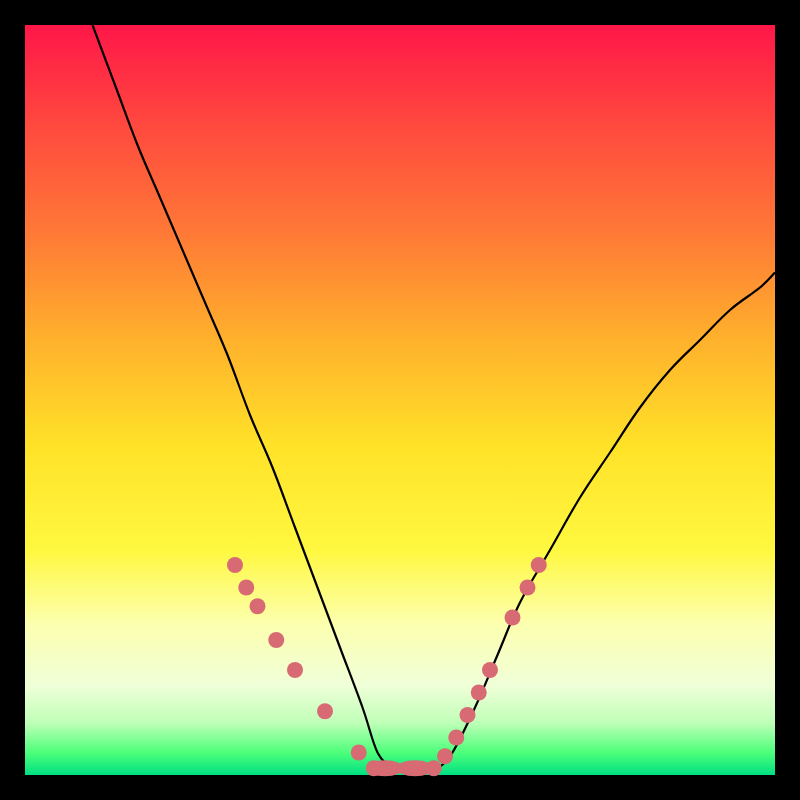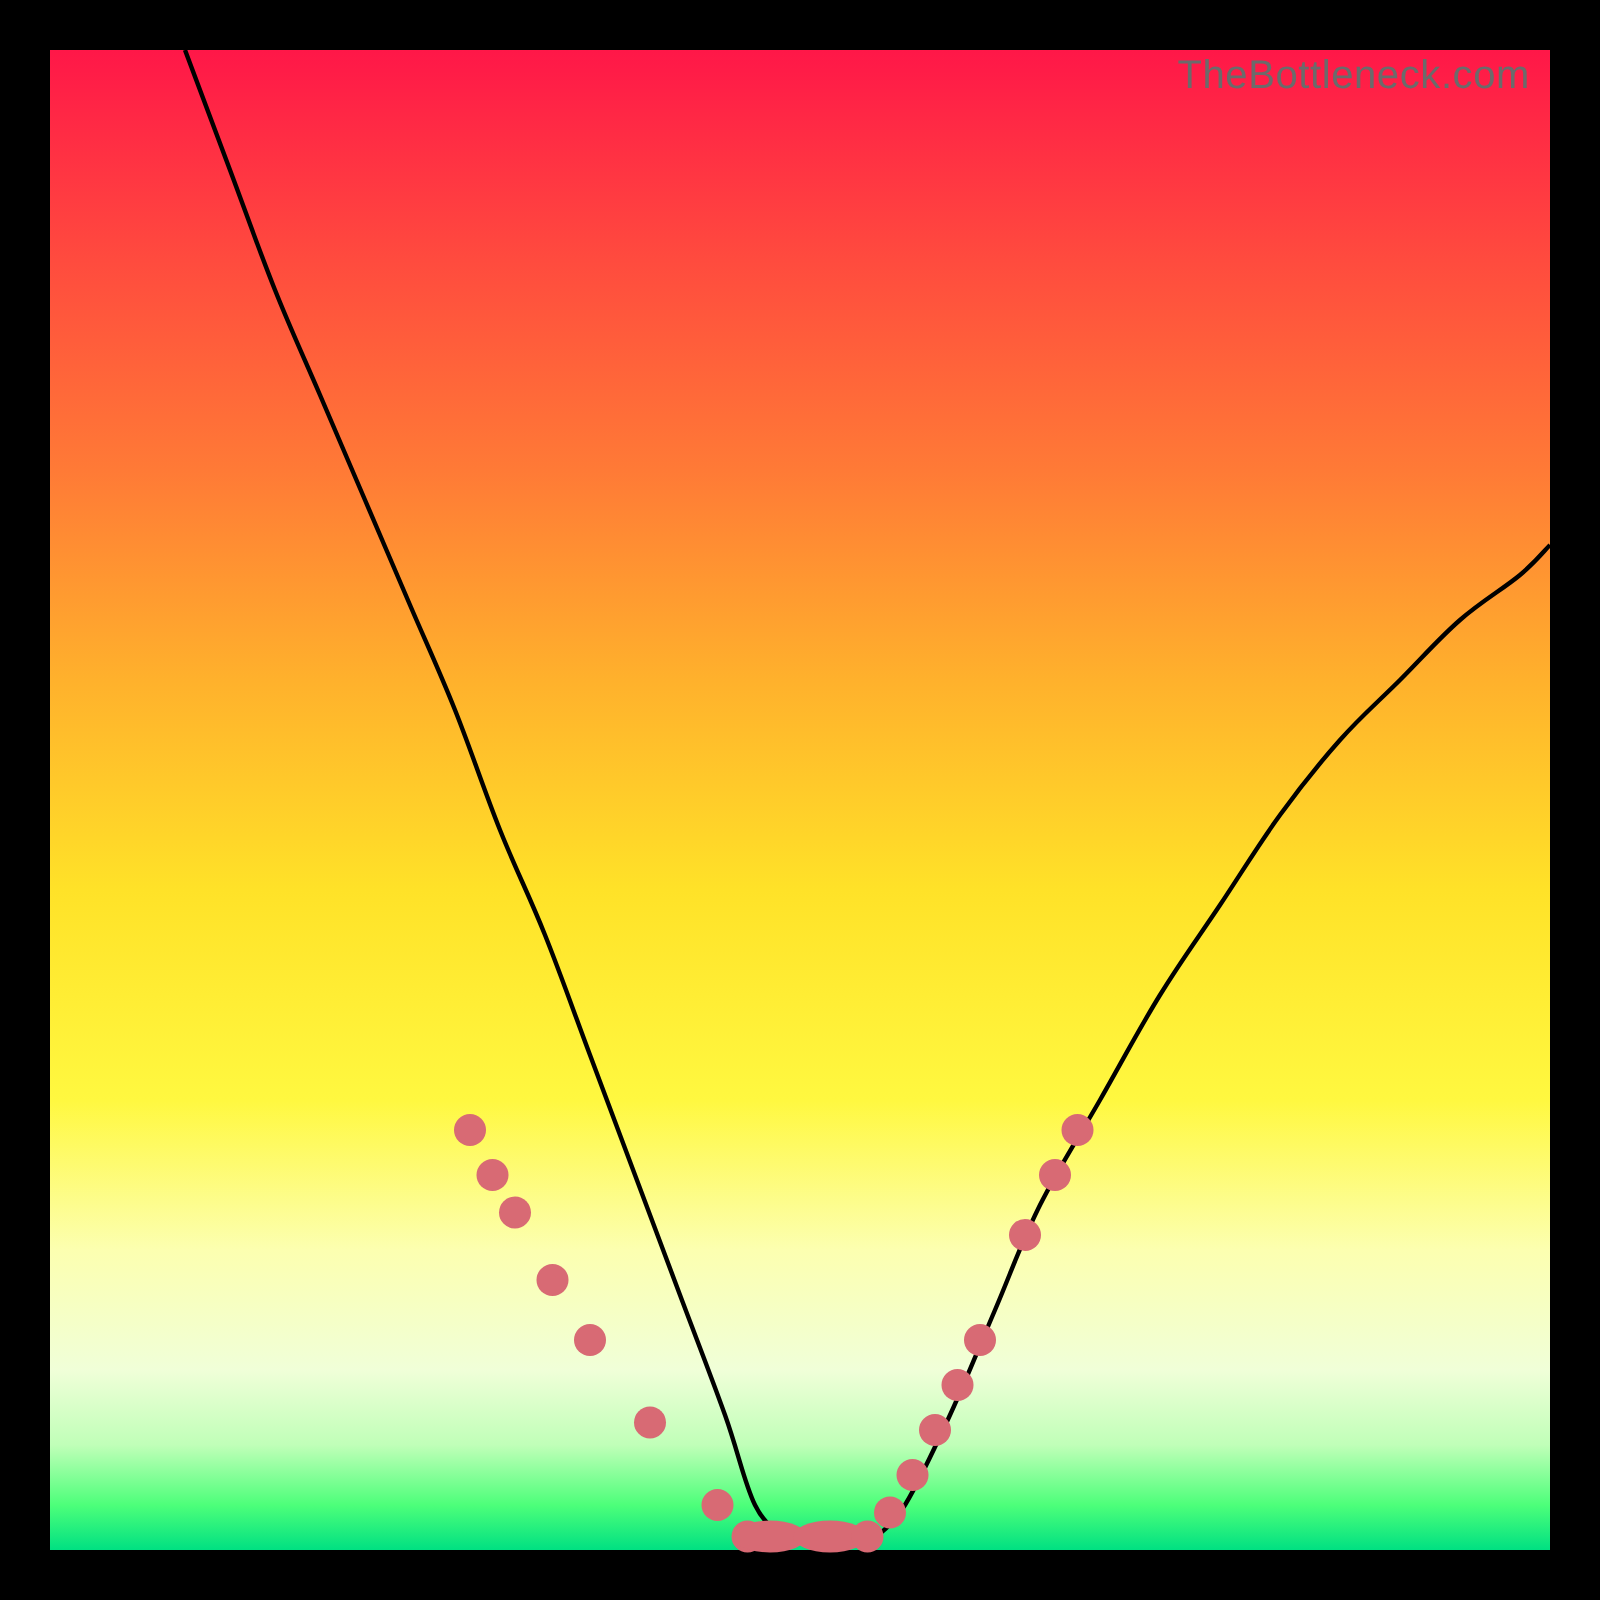--- a/index.html
+++ b/index.html
@@ -45,21 +45,20 @@
     top: 0;
     width: 750px;
     height: 750px;
     overflow: visible;
   }
 </style>
 </head>
 <body>
 
 <div class="frame">
-  <div class="watermark">TheBottleneck.com</div>
   <svg class="curves" viewBox="0 0 750 750" preserveAspectRatio="none">
     <path id="leftPath" fill="none" stroke="#000" stroke-width="2.2" d="M 67.5,0 C 71.55,10.799999999999999 81.9,38.400000000000006 90,60 C 98.1,81.6 104.4,99.75 112.5,120 C 120.6,140.25 126.9,153.6 135,172.5 C 143.1,191.4 149.4,206.1 157.5,225 C 165.6,243.9 171.9,258.6 180,277.5 C 188.1,296.4 194.4,309.74999999999994 202.5,329.99999999999994 C 210.6,350.24999999999994 216.9,369.75 225,390 C 233.1,410.25 239.4,422.25 247.5,442.5 C 255.6,462.75 261.9,480.9 270,502.5 C 278.1,524.1 284.4,540.9 292.5,562.5 C 300.6,584.1 306.9,600.9 315,622.5 C 323.1,644.1 330.75,663.6 337.5,682.5 C 344.25,701.4 347.1,716.43 352.5,727.5 C 357.9,738.57 364.8,741.03 367.5,744"></path>
     <path id="rightPath" fill="none" stroke="#000" stroke-width="2.2" d="M 412.50000000000006,744 C 415.20000000000005,741.03 420.74999999999994,738.57 427.49999999999994,727.5 C 434.24999999999994,716.43 441.9,700.05 450,682.5 C 458.1,664.95 464.4,648.9 472.5,630 C 480.6,611.1 485.55,596.4 495,577.5 C 504.45,558.6 514.2,543.9 525,525 C 535.8,506.1 544.2,490.05 555,472.5 C 565.8,454.95 574.2,443.7 585,427.5 C 595.8,411.3 604.2,397.35 615,382.5 C 625.8,367.65 634.2,357.15 645,345 C 655.8,332.85 664.2,325.80000000000007 675,315.00000000000006 C 685.8,304.20000000000005 694.2,294.45 705,285 C 715.8,275.55 726.9,269.25 735,262.5 C 743.1,255.75 747.3,250.19999999999996 750,247.49999999999994"></path>
     <path id="flatPath" fill="none" stroke="#000" stroke-width="2.2" d="M 352.5,744 L 412.50000000000006,744"></path>
     <g id="markerGroup">
         <ellipse cx="210.00000000000003" cy="540" rx="8" ry="8" fill="#d86a74"></ellipse>
         <ellipse cx="221.25" cy="562.5" rx="8" ry="8" fill="#d86a74"></ellipse>
         <ellipse cx="232.5" cy="581.25" rx="8" ry="8" fill="#d86a74"></ellipse>
         <ellipse cx="251.25000000000003" cy="615" rx="8" ry="8" fill="#d86a74"></ellipse>
         <ellipse cx="270" cy="645" rx="8" ry="8" fill="#d86a74"></ellipse>

